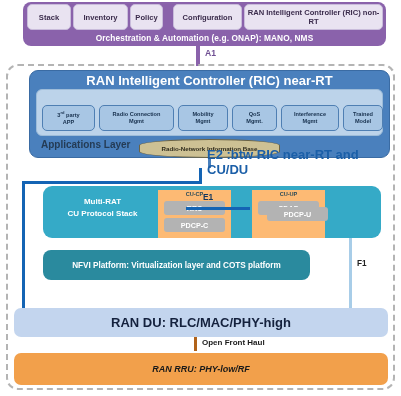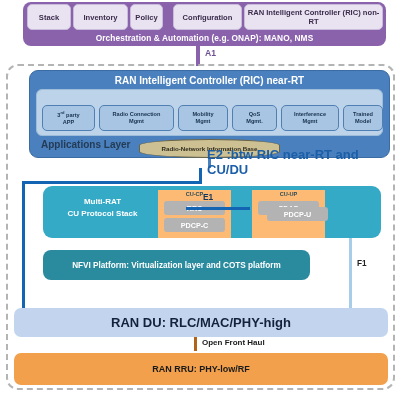--- a/index.html
+++ b/index.html
@@ -25,21 +25,21 @@
   .a1-text{left:205px;top:48px;font-size:8.6px;font-weight:bold;color:#6f4f93;}
 
   
   .dashed-box{left:6px;top:64px;width:389px;height:326px;
               border:2px dashed #b4b4b4;border-radius:12px;background:transparent;}
 
   
   .ric{left:29px;top:70px;width:361px;height:88px;background:#4a80bd;
        border:1px solid #3a6ba3;border-radius:9px;}
   .ric-title{left:29px;top:74px;width:361px;height:13px;color:#ffffff;
-             font-size:10px;font-weight:bold;text-align:center;line-height:13px;}
+             font-size:13px;font-weight:bold;text-align:center;line-height:13px;}
   .apps-layer{left:36px;top:89px;width:347px;height:47px;background:#bcd3ea;
               border:1px solid #9dbcd9;border-radius:6px;}
   .apps-title{left:41px;top:91px;font-size:10px;font-weight:bold;color:#243b55;margin-top:48px;}
   .app-box{top:105px;height:26px;background:#a8c6e4;border:1px solid #4f7fb3;
            border-radius:5px;color:#1b3category;color:#17304d;font-size:5.6px;
            font-weight:bold;display:flex;align-items:center;justify-content:center;
            text-align:center;line-height:7.5px;padding:0 1px;}
   .app-box sup{font-size:4px;}
 
   
@@ -87,21 +87,21 @@
           border-radius:7px;color:#14213d;font-size:13px;font-weight:bold;
           display:flex;align-items:center;justify-content:center;}
 
   
   .ofh-line{left:194px;top:337px;width:3px;height:14px;background:#b1631a;}
   .ofh-text{left:202px;top:338px;font-size:8px;font-weight:bold;color:#1a1a1a;}
 
   
   .ran-rru{left:14px;top:353px;width:374px;height:32px;background:#f2a04b;
            border-radius:7px;color:#1a1a1a;font-size:9px;font-weight:bold;
-           display:flex;align-items:center;justify-content:center;}
+           display:flex;align-items:center;justify-content:center;font-style:italic;}
 </style>
 </head>
 <body>
 
 <div id="canvas">
 
   <div class="abs orch-bar"></div>
   <div class="abs orch-label">Orchestration &amp; Automation (e.g. ONAP): MANO, NMS</div>
   <div id="orch-buttons">
       <div class="abs orch-btn" style="left: 27px; width: 44px;">Stack</div>

